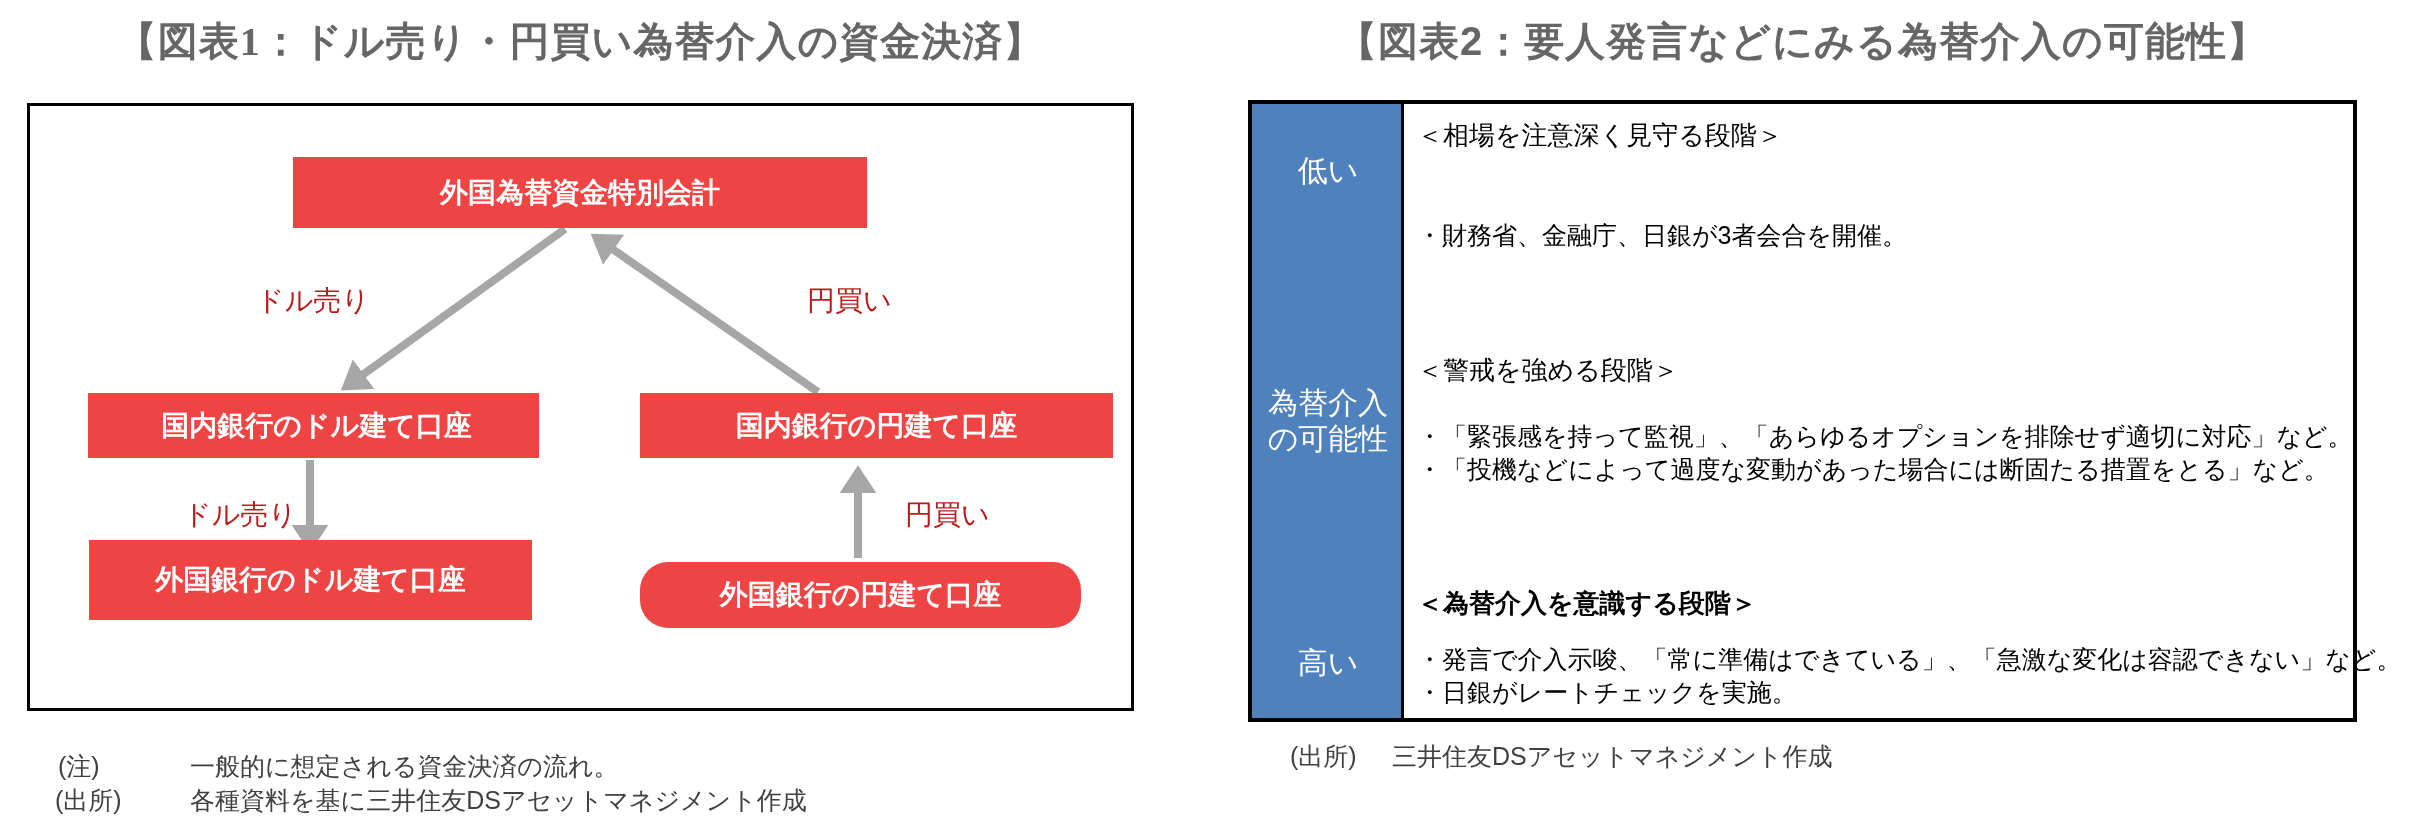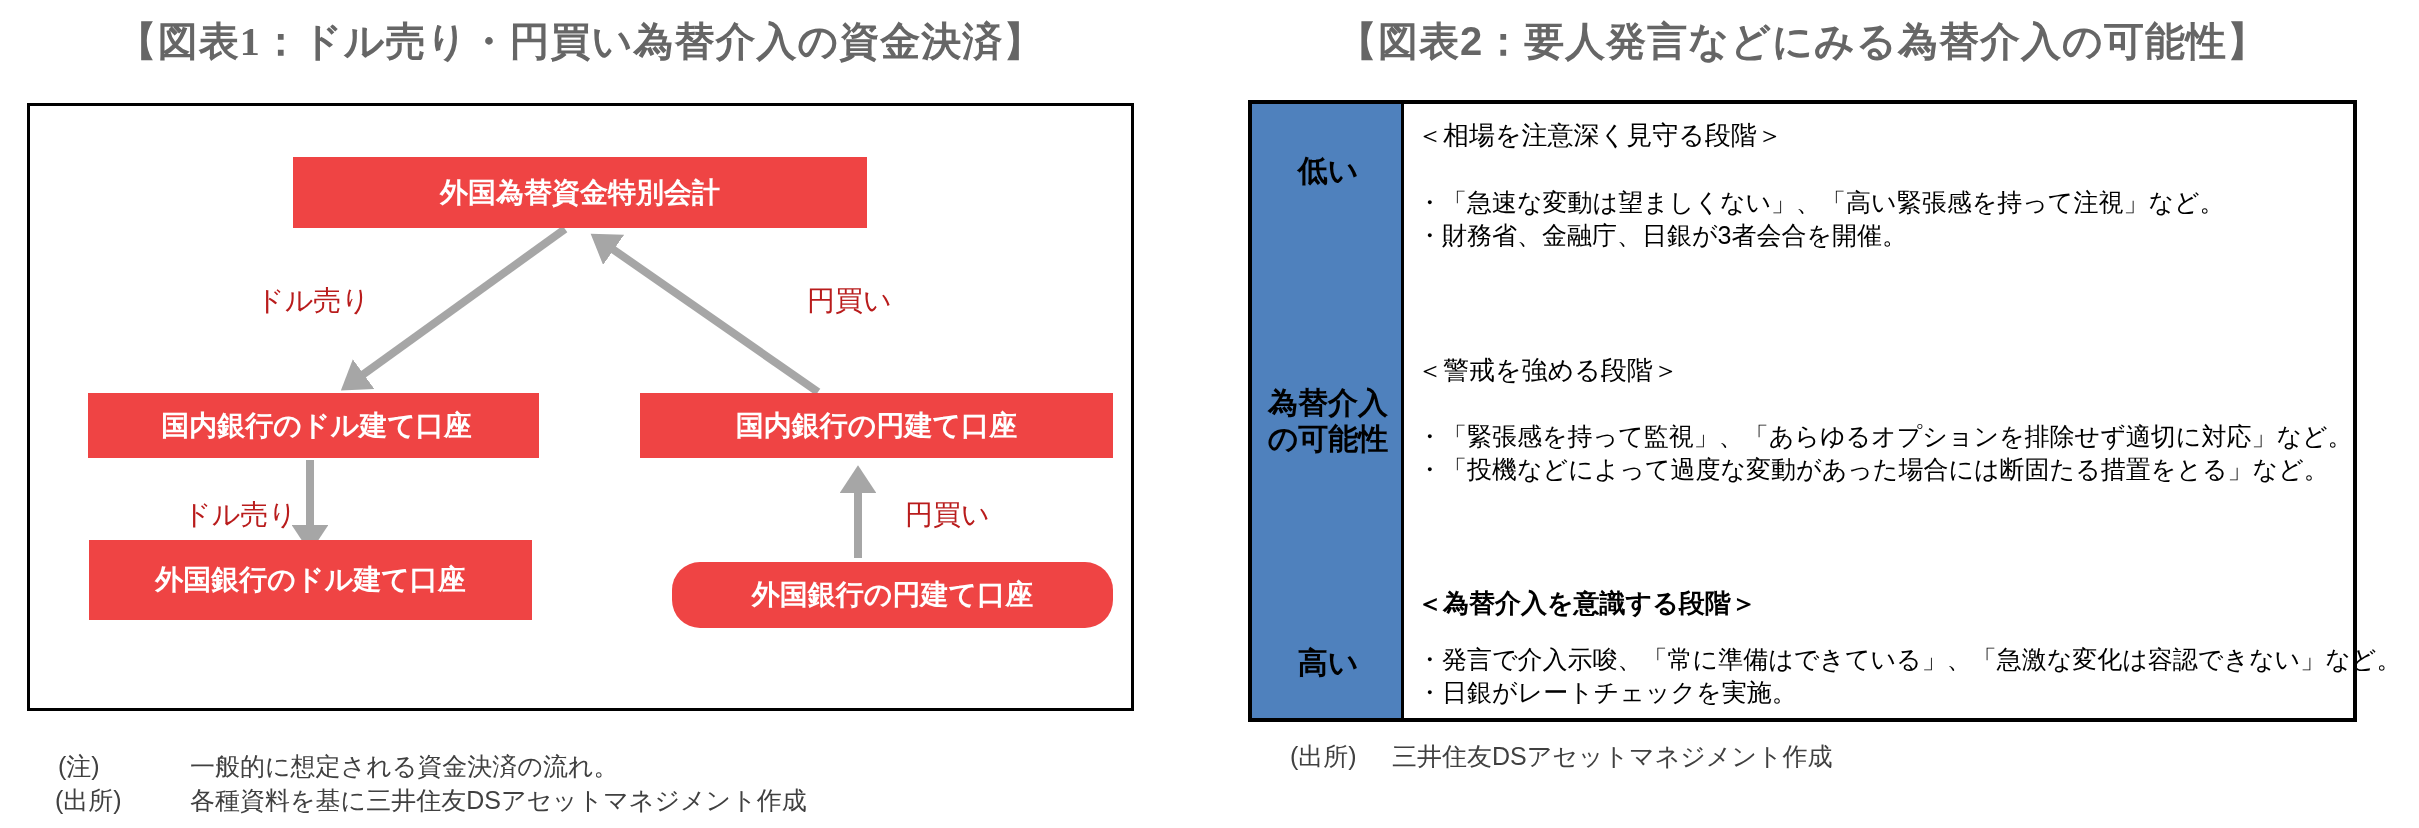--- a/index.html
+++ b/index.html
@@ -15,22 +15,22 @@
   .node{position:absolute;background:#ef4444;color:#ffffff;font-size:28px;font-weight:bold;
         display:flex;align-items:center;justify-content:center;white-space:nowrap;}
   .flow-label{position:absolute;font-size:28px;color:#b91c1c;white-space:nowrap;}
   .arrows-svg{position:absolute;left:27px;top:103px;width:1107px;height:608px;}
 
   
   .table{position:absolute;left:1248px;top:100px;width:1109px;height:622px;
          border:4px solid #000;background:#fff;box-sizing:border-box;}
   .prob-col{position:absolute;left:0;top:0;height:100%;width:152px;
             background:#4F81BD;border-right:3px solid #000;box-sizing:border-box;}
-  .prob-label{position:absolute;left:0;width:152px;text-align:center;color:#000000;
-              font-weight:bold;font-size:30px;line-height:36px;}
+  .prob-label{position:absolute;left:0;width:152px;text-align:center;color:#ffffff;
+              font-weight:normal;font-size:30px;line-height:36px;}
   .stage-heading{position:absolute;left:165px;font-size:26px;color:#000;white-space:nowrap;}
   .stage-bullet{position:absolute;left:165px;font-size:25px;color:#000;white-space:nowrap;}
 
   
   .note{position:absolute;font-size:25px;color:#404040;white-space:nowrap;}
 </style>
 </head>
 <body>
 
 <div class="page">
@@ -48,21 +48,21 @@
     <line x1="538" y1="126" x2="334" y2="273" stroke="#A6A6A6" stroke-width="8" marker-end="url(#ah)"></line>
     <line x1="791" y1="289" x2="584" y2="145" stroke="#A6A6A6" stroke-width="8" marker-end="url(#ah)"></line>
     <line x1="283" y1="357" x2="283" y2="425" stroke="#A6A6A6" stroke-width="8" marker-end="url(#ah)"></line>
     <line x1="831" y1="455" x2="831" y2="387" stroke="#A6A6A6" stroke-width="8" marker-end="url(#ah)"></line>
   </svg>
 
   <div class="node" style="left:293px;top:157px;width:574px;height:71px;">外国為替資金特別会計</div>
   <div class="node" style="left:88px;top:393px;width:445px;height:65px;padding-left:6px;">国内銀行のドル建て口座</div>
   <div class="node" style="left:640px;top:393px;width:473px;height:65px;text-align:center;">国内銀行の円建て口座</div>
   <div class="node" style="left:89px;top:540px;width:443px;height:80px;">外国銀行のドル建て口座</div>
-  <div class="node" style="left:672px;top:562px;width:441px;height:66px;border-radius:28px;">外国銀行の円建て口座</div>
+  <div class="node" style="left:640px;top:562px;width:441px;height:66px;border-radius:28px;">外国銀行の円建て口座</div>
 
   <div class="flow-label" style="left:256px;top:282px;">ドル売り</div>
   <div class="flow-label" style="left:807px;top:282px;">円買い</div>
   <div class="flow-label" style="left:183px;top:496px;">ドル売り</div>
   <div class="flow-label" style="left:905px;top:496px;">円買い</div>
 
   <div class="note" style="left:58px;top:750px;">(注)</div>
   <div class="note" style="left:190px;top:750px;">一般的に想定される資金決済の流れ。</div>
   <div class="note" style="left:55px;top:784px;">(出所)</div>
   <div class="note" style="left:190px;top:784px;">各種資料を基に三井住友DSアセットマネジメント作成</div>
@@ -73,21 +73,20 @@
     <div class="prob-col">
       <div class="prob-label" style="top:49px;">低い</div>
       <div class="prob-label" style="top:281px;">
         <div>為替介入</div>
         <div>の可能性</div>
       </div>
       <div class="prob-label" style="top:541px;">高い</div>
     </div>
 
     <div class="stage-heading" style="top:14px;">＜相場を注意深く見守る段階＞</div>
-    <div class="stage-bullet" style="top:82px;">・「急速な変動は望ましくない」、「高い緊張感を持って注視」など。</div>
     <div class="stage-bullet" style="top:115px;">・財務省、金融庁、日銀が3者会合を開催。</div>
 
     <div class="stage-heading" style="top:249px;">＜警戒を強める段階＞</div>
     <div class="stage-bullet" style="top:316px;">・「緊張感を持って監視」、「あらゆるオプションを排除せず適切に対応」など。</div>
     <div class="stage-bullet" style="top:349px;">・「投機などによって過度な変動があった場合には断固たる措置をとる」など。</div>
 
     <div class="stage-heading" style="top:482px;font-weight:bold;">＜為替介入を意識する段階＞</div>
     <div class="stage-bullet" style="top:539px;">・発言で介入示唆、「常に準備はできている」、「急激な変化は容認できない」など。</div>
     <div class="stage-bullet" style="top:572px;">・日銀がレートチェックを実施。</div>
   </div>

